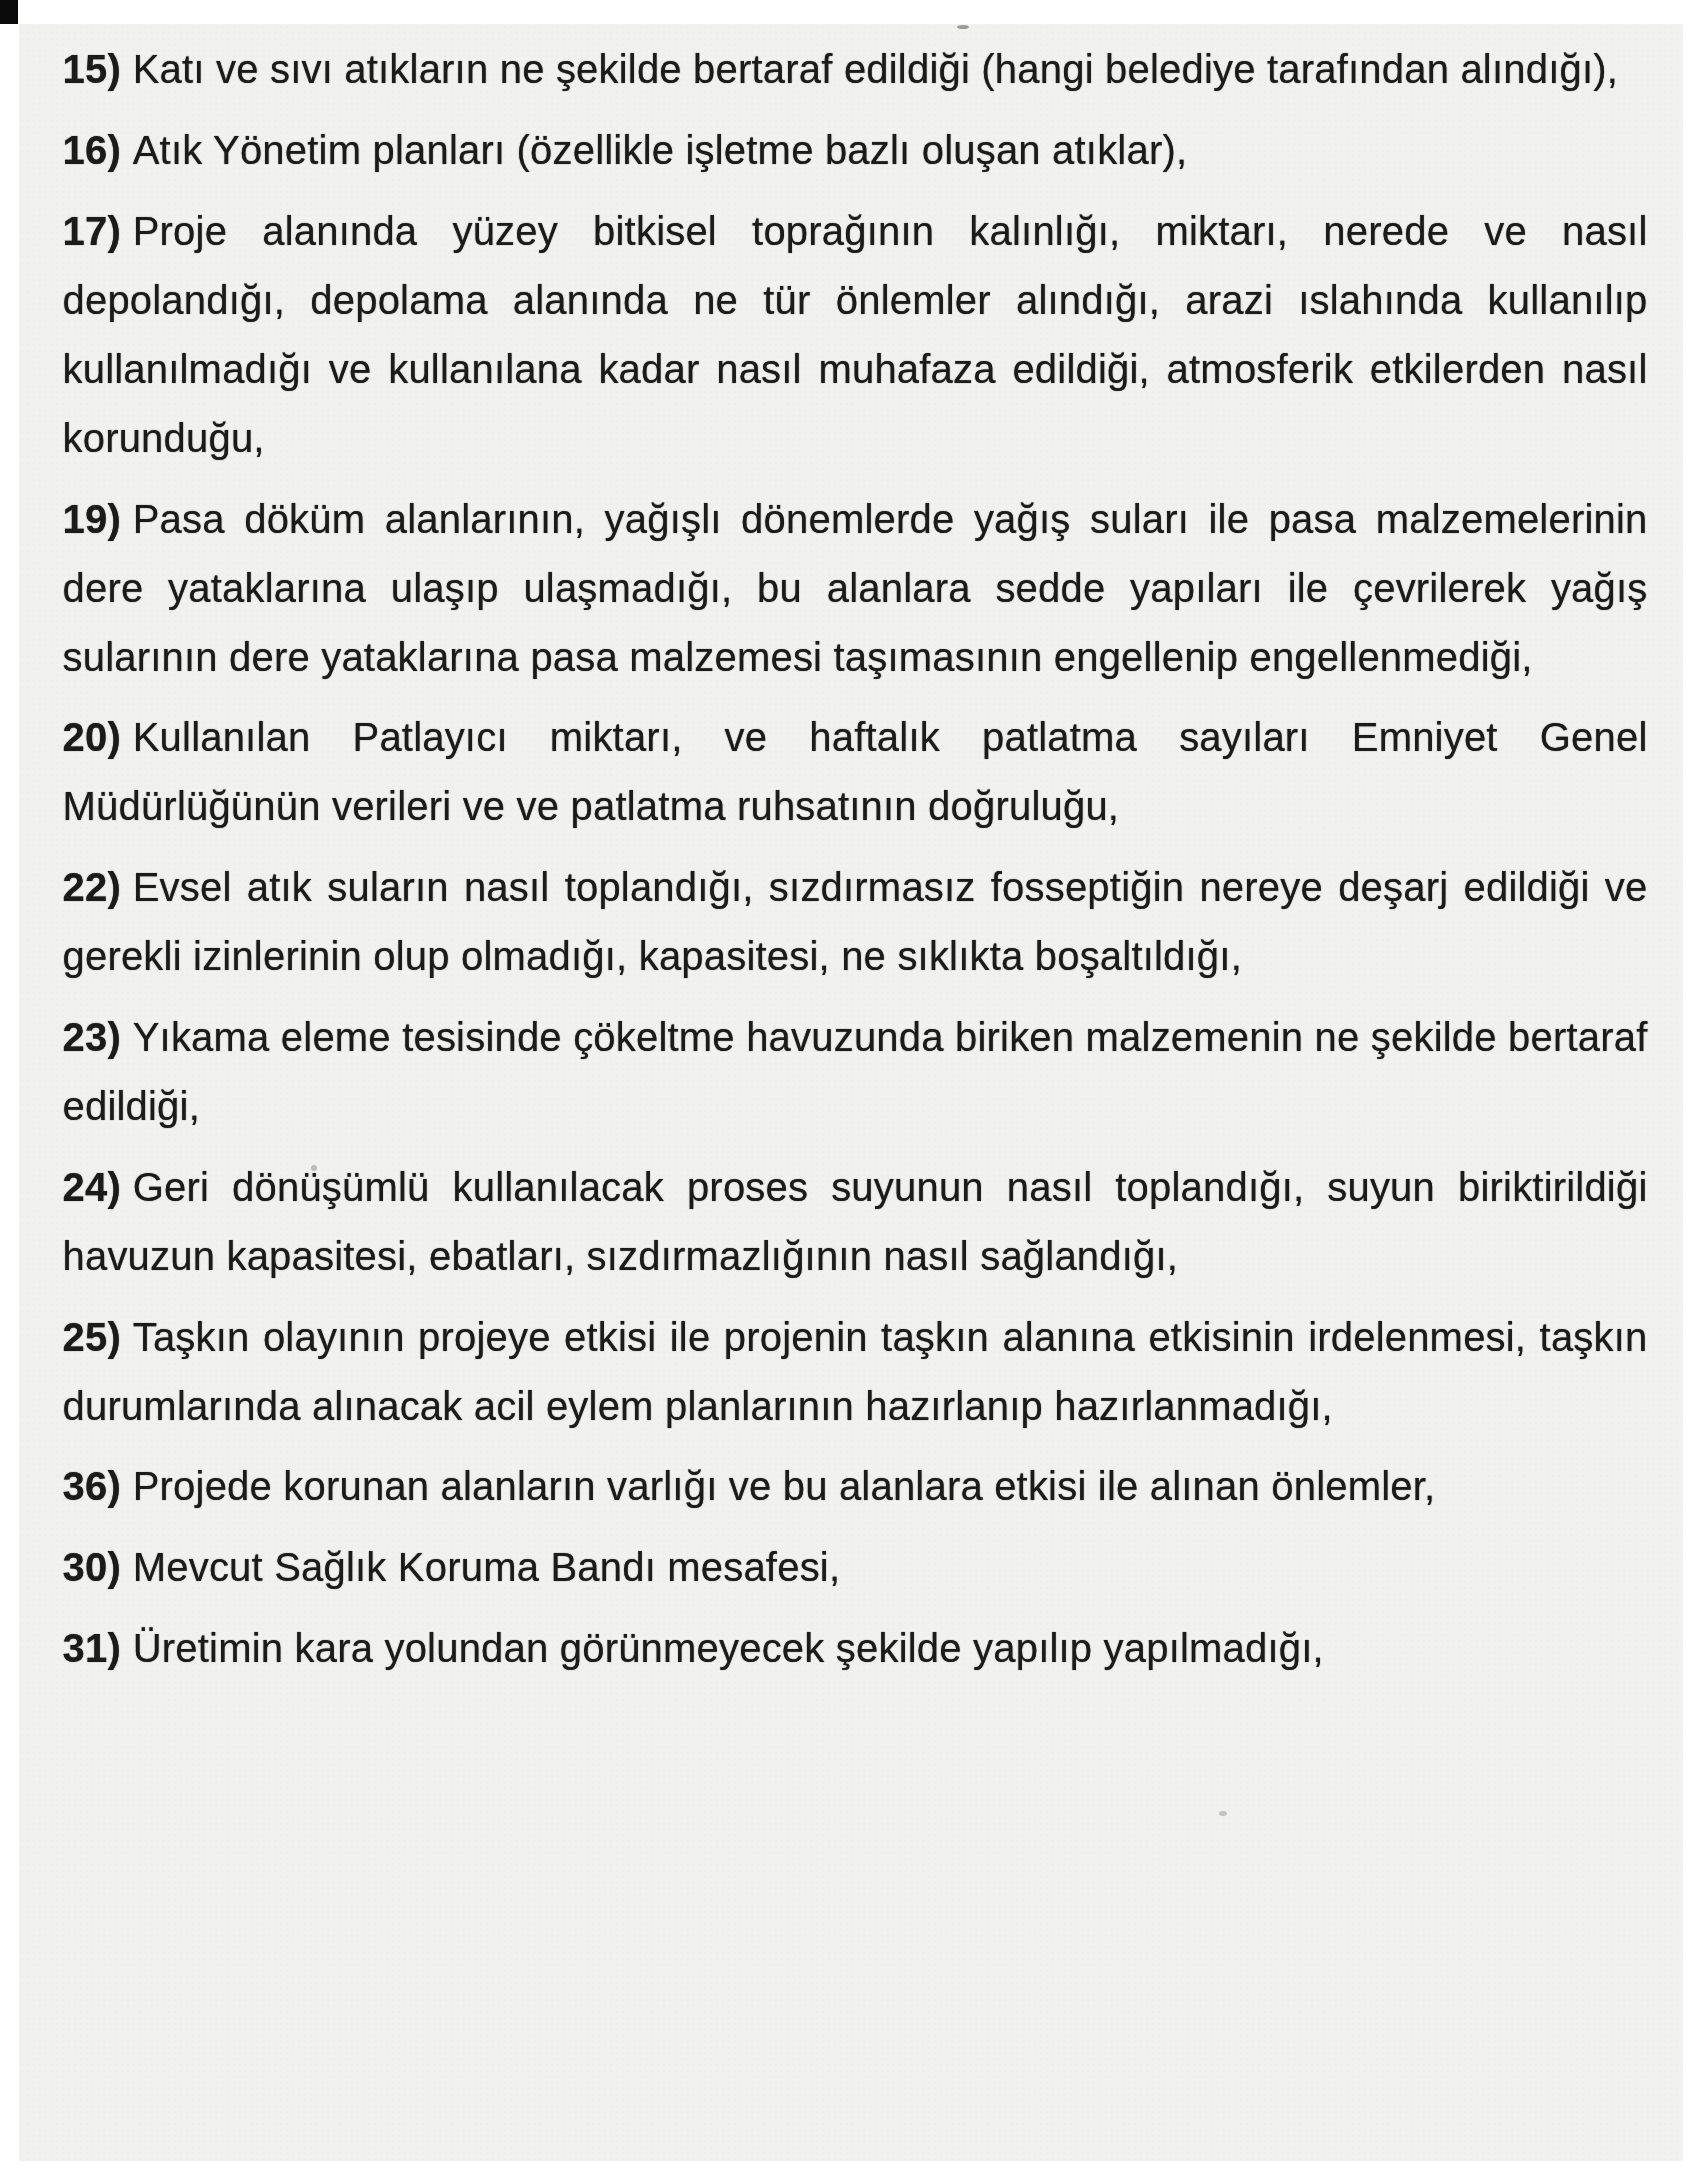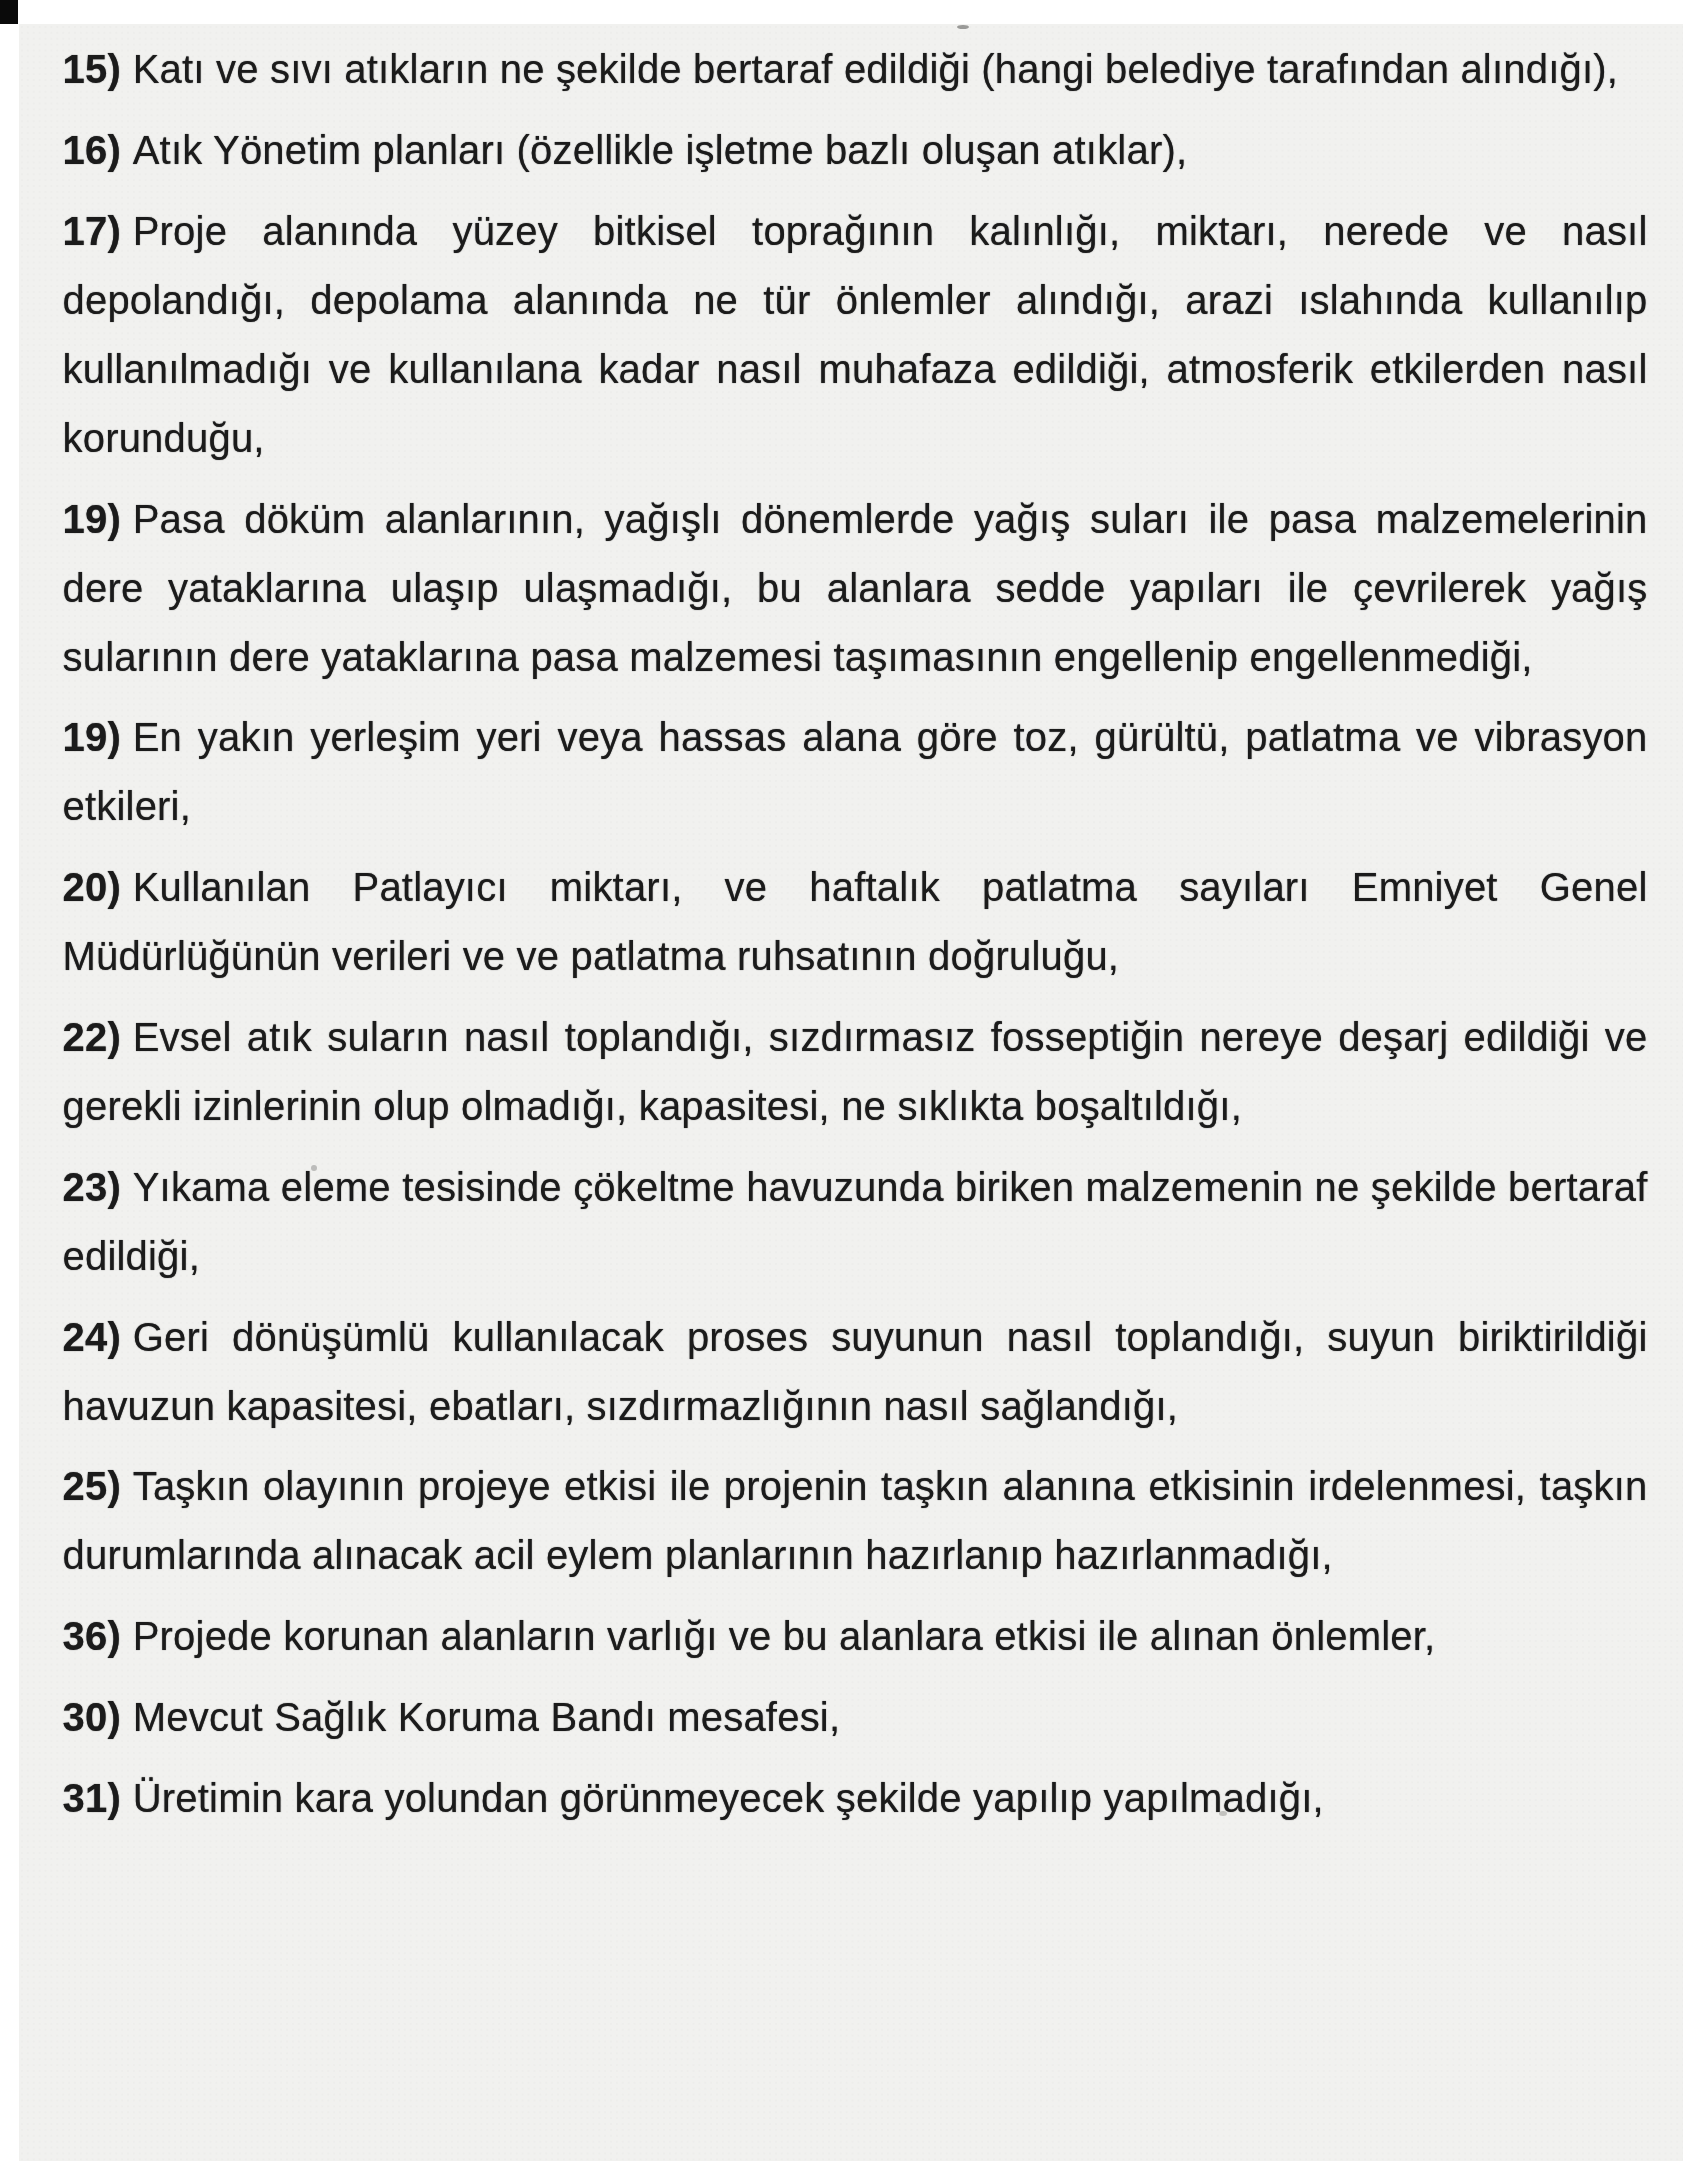--- a/index.html
+++ b/index.html
@@ -67,21 +67,20 @@
   <div class="content">
 
     <p class="item"><span class="num">15)</span><span class="txt">Katı ve sıvı atıkların ne şekilde bertaraf edildiği (hangi belediye tarafından alındığı),</span></p>
 
     <p class="item"><span class="num">16)</span><span class="txt">Atık Yönetim planları (özellikle işletme bazlı oluşan atıklar),</span></p>
 
     <p class="item"><span class="num">17)</span><span class="txt">Proje alanında yüzey bitkisel toprağının kalınlığı, miktarı, nerede ve nasıl depolandığı, depolama alanında ne tür önlemler alındığı, arazi ıslahında kullanılıp kullanılmadığı ve kullanılana kadar nasıl muhafaza edildiği, atmosferik etkilerden nasıl korunduğu,</span></p>
 
     <p class="item"><span class="num">19)</span><span class="txt">Pasa döküm alanlarının, yağışlı dönemlerde yağış suları ile pasa malzemelerinin dere yataklarına ulaşıp ulaşmadığı, bu alanlara sedde yapıları ile çevrilerek yağış sularının dere yataklarına pasa malzemesi taşımasının engellenip engellenmediği,</span></p>
 
-    <p class="item"><span class="num">19)</span><span class="txt">En yakın yerleşim yeri veya hassas alana göre toz, gürültü, patlatma ve vibrasyon etkileri,</span></p>
 
     <p class="item"><span class="num">20)</span><span class="txt">Kullanılan Patlayıcı miktarı, ve haftalık patlatma sayıları Emniyet Genel Müdürlüğünün verileri ve ve patlatma ruhsatının doğruluğu,</span></p>
 
 
     <p class="item"><span class="num">22)</span><span class="txt">Evsel atık suların nasıl toplandığı, sızdırmasız fosseptiğin nereye deşarj edildiği ve gerekli izinlerinin olup olmadığı, kapasitesi, ne sıklıkta boşaltıldığı,</span></p>
 
     <p class="item"><span class="num">23)</span><span class="txt">Yıkama eleme tesisinde çökeltme havuzunda biriken malzemenin ne şekilde bertaraf edildiği,</span></p>
 
     <p class="item"><span class="num">24)</span><span class="txt">Geri dönüşümlü kullanılacak proses suyunun nasıl toplandığı, suyun biriktirildiği havuzun kapasitesi, ebatları, sızdırmazlığının nasıl sağlandığı,</span></p>
 

